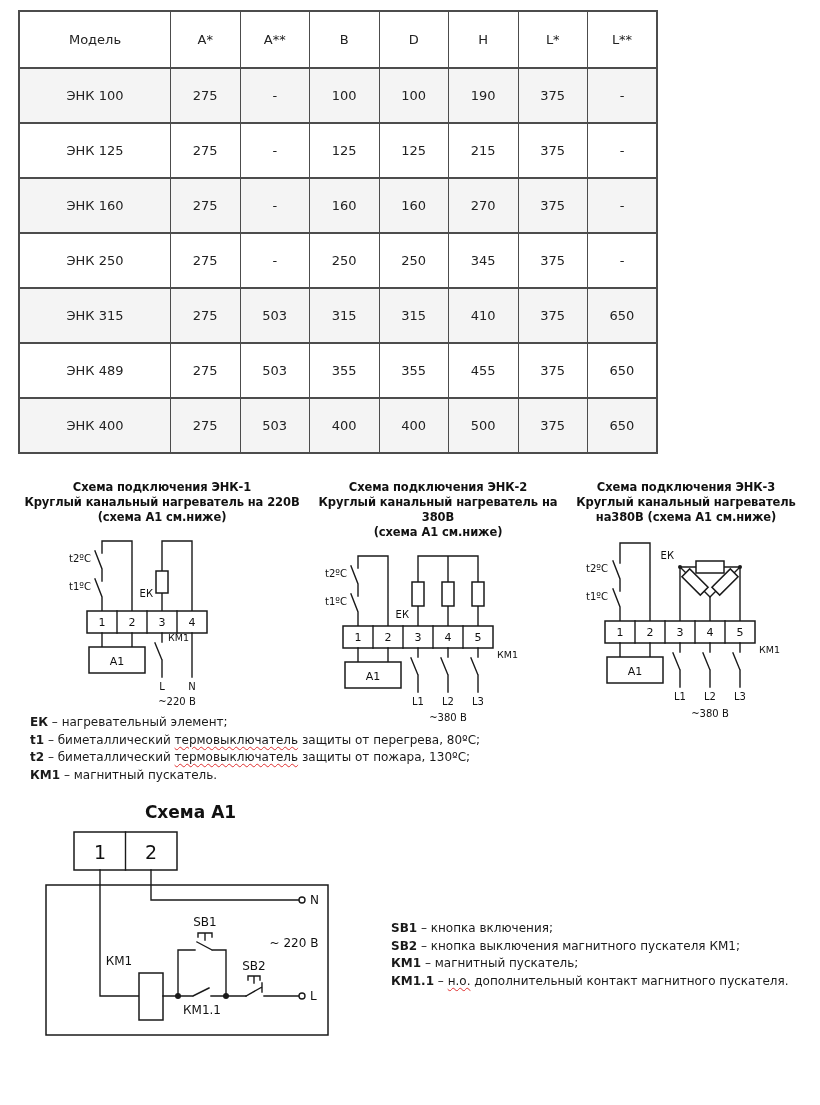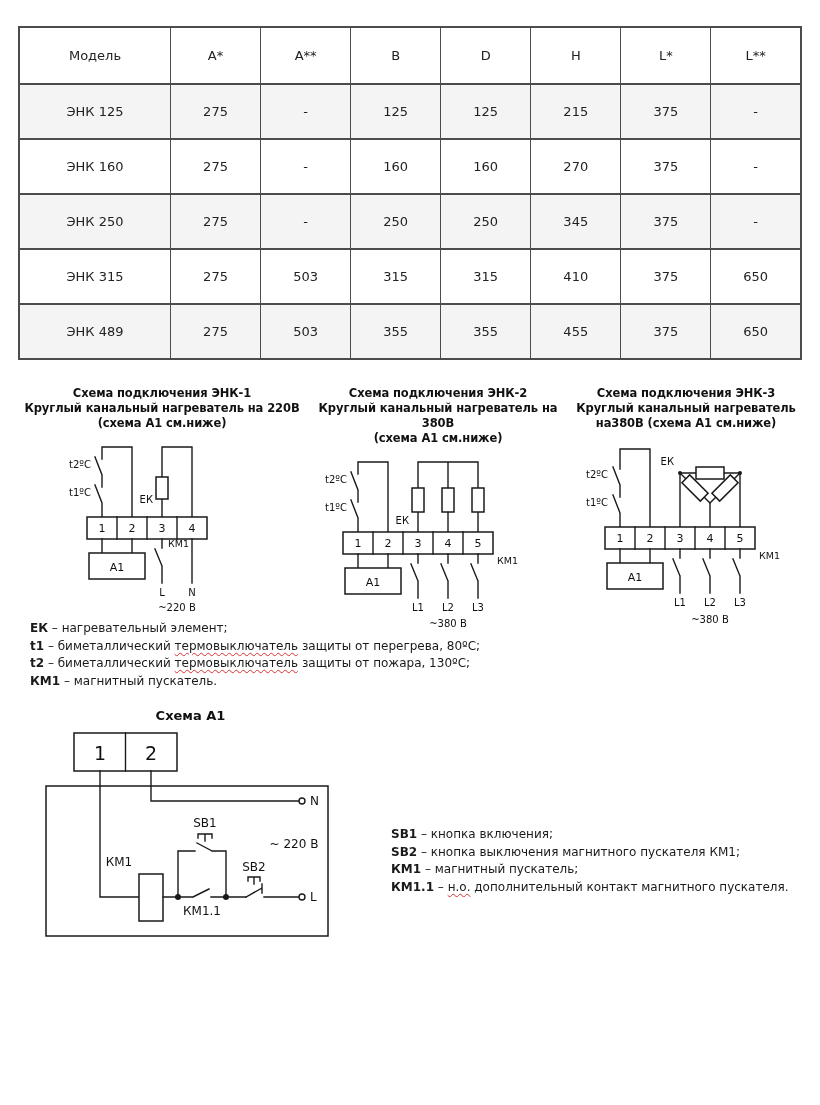--- a/index.html
+++ b/index.html
@@ -4,22 +4,22 @@
 <style>
   html,body{margin:0;padding:0;background:#ffffff;}
   .page{
     width:820px; min-height:1105px; box-sizing:border-box;
     padding:10px 18px 14px 18px;
     font-family:"DejaVu Sans","Liberation Sans",sans-serif;
     color:#1c1c1c; background:#fff;
   }
   
   table.dims{
-    width:784px; border-collapse:collapse; table-layout:fixed;
-    border:2px solid #4c4c4c; font-size:13px; color:#222;margin-top:16px;
+    width:640px; border-collapse:collapse; table-layout:fixed;
+    border:2px solid #4c4c4c; font-size:13px; color:#222;
   }
   table.dims th, table.dims td{
     border:1px solid #4c4c4c; text-align:center; vertical-align:middle;
     font-weight:normal; padding:0;
   }
   table.dims thead tr{height:57px; background:#ffffff; border-bottom:2px solid #4c4c4c;}
   table.dims tbody tr{height:55px; border-top:2px solid #4c4c4c;}
   table.dims tbody tr:nth-child(odd){background:#f4f4f4;}
   table.dims tbody tr:nth-child(even){background:#ffffff;}
   table.dims th:first-child{width:150px;}
@@ -48,21 +48,21 @@
   .legend-upper{margin-top:2px; margin-left:12px;}
   .legend-line b{font-weight:bold;}
   .wavy{
     text-decoration-line:underline; text-decoration-style:wavy;
     text-decoration-color:#e03030; text-decoration-thickness:1px;
     text-underline-offset:2px;
   }
   
   .a1-section{margin-top:18px; display:flex; align-items:flex-start;}
   .a1-left{width:345px; text-align:center;}
-  .a1-title{font-weight:bold; font-size:13px; color:#111; margin-bottom:8px;}
+  .a1-title{font-weight:bold; font-size:17px; color:#111; margin-bottom:8px;}
   .legend-a1{margin-left:28px; margin-top:118px;}
 </style>
 </head>
 <body>
 
 <div class="page">
 
   <table class="dims">
     <thead>
       <tr>
@@ -71,20 +71,30 @@
         <th>A**</th>
         <th>B</th>
         <th>D</th>
         <th>H</th>
         <th>L*</th>
         <th>L**</th>
       </tr>
     </thead>
     <tbody>
         <tr>
+          <td>ЭНК 100</td>
+          <td>275</td>
+          <td>-</td>
+          <td>100</td>
+          <td>100</td>
+          <td>190</td>
+          <td>375</td>
+          <td>-</td>
+        </tr>
+        <tr>
           <td>ЭНК 125</td>
           <td>275</td>
           <td>-</td>
           <td>125</td>
           <td>125</td>
           <td>215</td>
           <td>375</td>
           <td>-</td>
         </tr>
         <tr>
@@ -117,20 +127,30 @@
           <td>375</td>
           <td>650</td>
         </tr>
         <tr>
           <td>ЭНК 489</td>
           <td>275</td>
           <td>503</td>
           <td>355</td>
           <td>355</td>
           <td>455</td>
+          <td>375</td>
+          <td>650</td>
+        </tr>
+        <tr>
+          <td>ЭНК 400</td>
+          <td>275</td>
+          <td>503</td>
+          <td>400</td>
+          <td>400</td>
+          <td>500</td>
           <td>375</td>
           <td>650</td>
         </tr>
       </tbody>
   </table>
 
   <div class="diagrams-row">
 
     <div class="diagram-col col1">
       <div class="diagram-title">Схема подключения ЭНК-1

